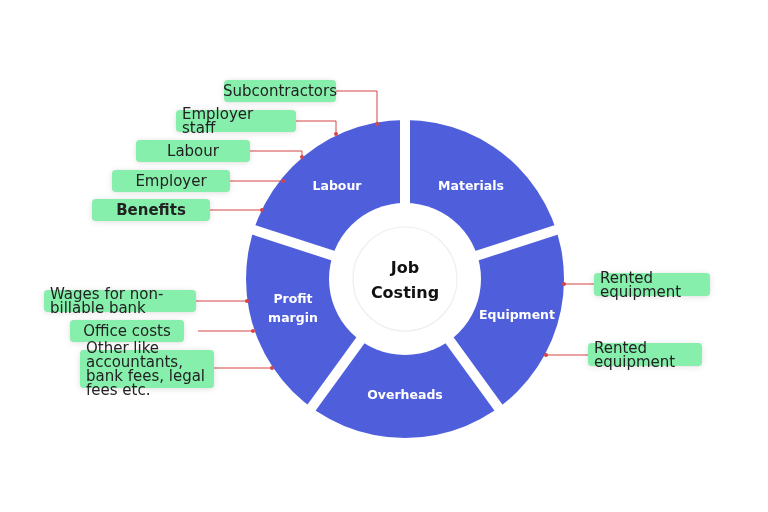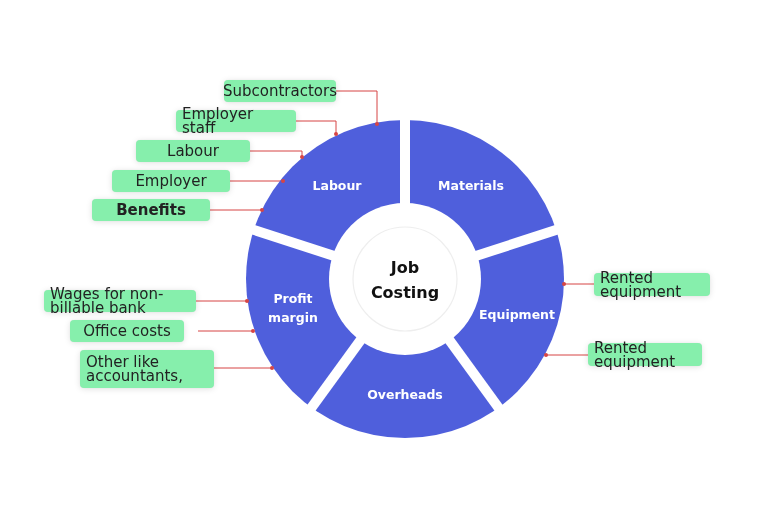--- a/index.html
+++ b/index.html
@@ -79,16 +79,17 @@
 <div class="note-box" style="left:224px;top:80px;width:112px;height:22px;">Subcontractors</div>
 <div class="note-box" style="left:176px;top:110px;width:120px;height:22px;">Employer staff</div>
 <div class="note-box" style="left:136px;top:140px;width:114px;height:22px;">Labour</div>
 <div class="note-box" style="left:112px;top:170px;width:118px;height:22px;">Employer</div>
 <div class="note-box" style="left:92px;top:199px;width:118px;height:22px;font-weight:bold;">Benefits</div>
 
 <div class="note-box" style="left:44px;top:290px;width:152px;height:22px;">Wages for non-billable bank</div>
 <div class="note-box" style="left:70px;top:320px;width:114px;height:22px;">Office costs</div>
 <div class="note-box" style="left:80px;top:350px;width:134px;height:38px;flex-direction:column;">
   <span>Other like accountants,</span>
+  <span>bank fees, legal fees etc.</span>
 </div>
 
 <div class="note-box" style="left:594px;top:273px;width:116px;height:23px;">Rented equipment</div>
 <div class="note-box" style="left:588px;top:343px;width:114px;height:23px;">Rented equipment</div>
 
 </body></html>

